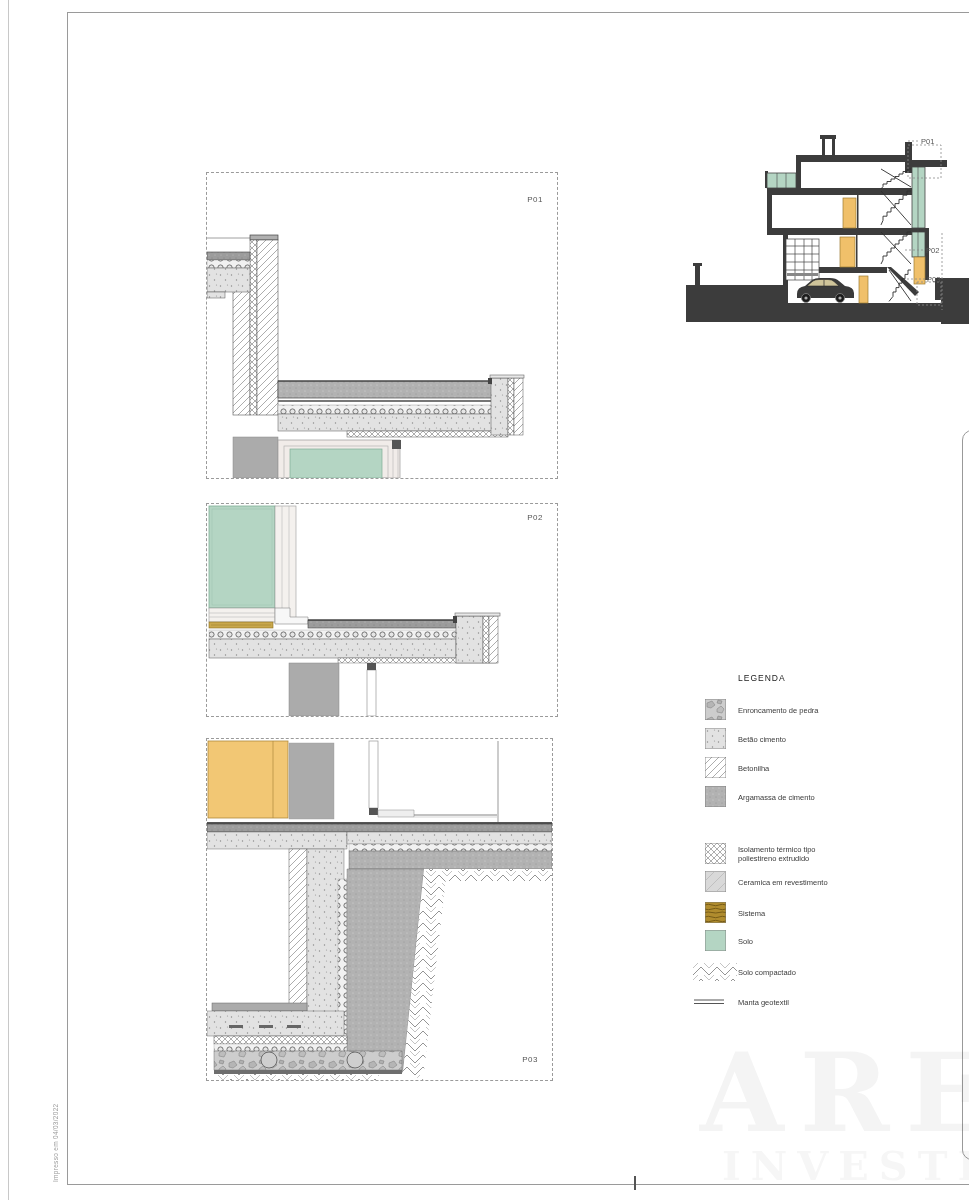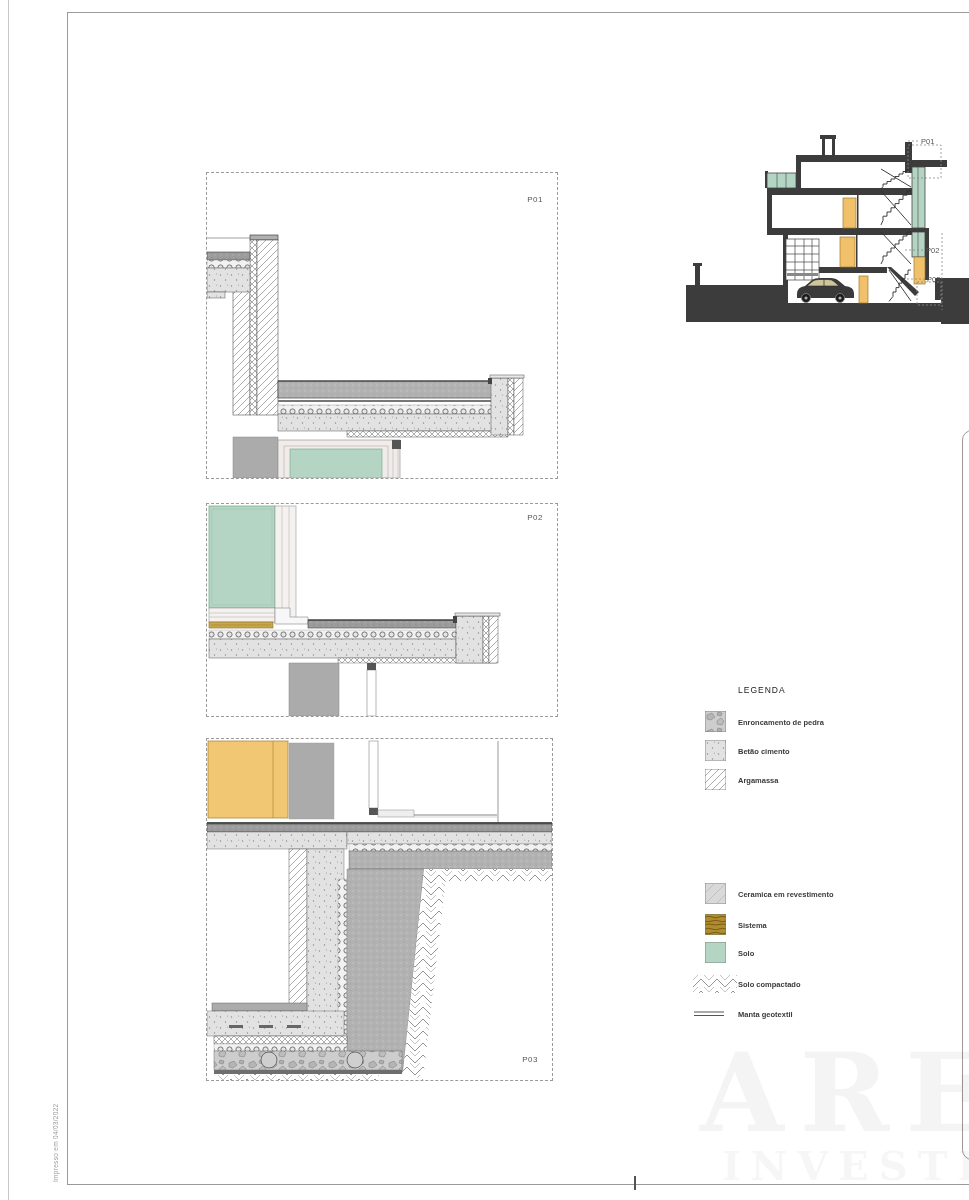--- a/index.html
+++ b/index.html
@@ -30,23 +30,23 @@
   #detail-p02{left:206px;top:503px;width:350px;height:212px;}
   #detail-p03{left:206px;top:738px;width:345px;height:341px;}
   .detail-label{position:absolute;font-size:8px;color:#555;letter-spacing:.5px;}
   #detail-p01 .detail-label{right:14px;top:22px;}
   #detail-p02 .detail-label{right:14px;top:9px;}
   #detail-p03 .detail-label{right:14px;bottom:16px;}
   .detail-svg{position:absolute;left:0;top:0;}
   
   #section-wrap{left:683px;top:118px;width:286px;height:215px;}
   
-  #legend{left:688px;top:668px;width:281px;height:420px;font-size:7.5px;color:#3a3a3a;margin-top:12px;}
+  #legend{left:688px;top:668px;width:281px;height:420px;font-size:7.5px;color:#3a3a3a;}
   #legend-title{position:absolute;left:50px;top:5px;font-size:8.5px;letter-spacing:1px;color:#222;}
-  .lrow{position:absolute;left:0;height:21px;width:100%;font-weight:bold;}
+  .lrow{position:absolute;left:0;height:21px;width:100%;}
   .sw{position:absolute;left:17px;top:0;}
   .sym{position:absolute;left:5px;top:50%;transform:translateY(-50%);}
   .ll{position:absolute;left:50px;top:50%;transform:translateY(-50%);white-space:nowrap;}
   .ll2{position:absolute;left:50px;top:50%;transform:translateY(-50%);line-height:1.25;white-space:nowrap;}
 </style>
 </head>
 <body>
 
 <svg width="0" height="0" class="abs" aria-hidden="true">
   <defs>
@@ -331,21 +331,36 @@
   <div class="lrow" style="top:60px">
     <svg class="sw" width="21" height="21">
         <rect width="21" height="21" fill="url(#patDots)" stroke="#777" stroke-width="0.8"></rect>
       </svg>
     <span class="ll">Betão cimento</span>
   </div>
   <div class="lrow" style="top:89px">
     <svg class="sw" width="21" height="21">
         <rect width="21" height="21" fill="url(#patDiag)" stroke="#777" stroke-width="0.8"></rect>
       </svg>
-    <span class="ll">Argamassa</span>
+    <span class="ll">Betonilha</span>
+  </div>
+  <div class="lrow" style="top:118px">
+    <svg class="sw" width="21" height="21">
+        <rect width="21" height="21" fill="url(#patArg)" stroke="#777" stroke-width="0.8"></rect>
+      </svg>
+    <span class="ll">Argamassa de cimento</span>
+  </div>
+  <div class="lrow" style="top:175px">
+    <svg class="sw" width="21" height="21">
+        <rect width="21" height="21" fill="url(#patX)" stroke="#777" stroke-width="0.8"></rect>
+      </svg>
+    <span class="ll2">
+      <span>Isolamento térmico tipo</span><br>
+      <span>poliestireno extrudido</span>
+    </span>
   </div>
   <div class="lrow" style="top:203px">
     <svg class="sw" width="21" height="21">
         <rect width="21" height="21" fill="#d9d9d9" stroke="#777" stroke-width="0.8"></rect>
         <path d="M0,21 L21,0 M0,10 L10,0 M11,21 L21,11" stroke="#b5b5b5" stroke-width="0.7"></path>
       </svg>
     <span class="ll">Ceramica em revestimento</span>
   </div>
   <div class="lrow" style="top:234px">
     <svg class="sw" width="21" height="21">

